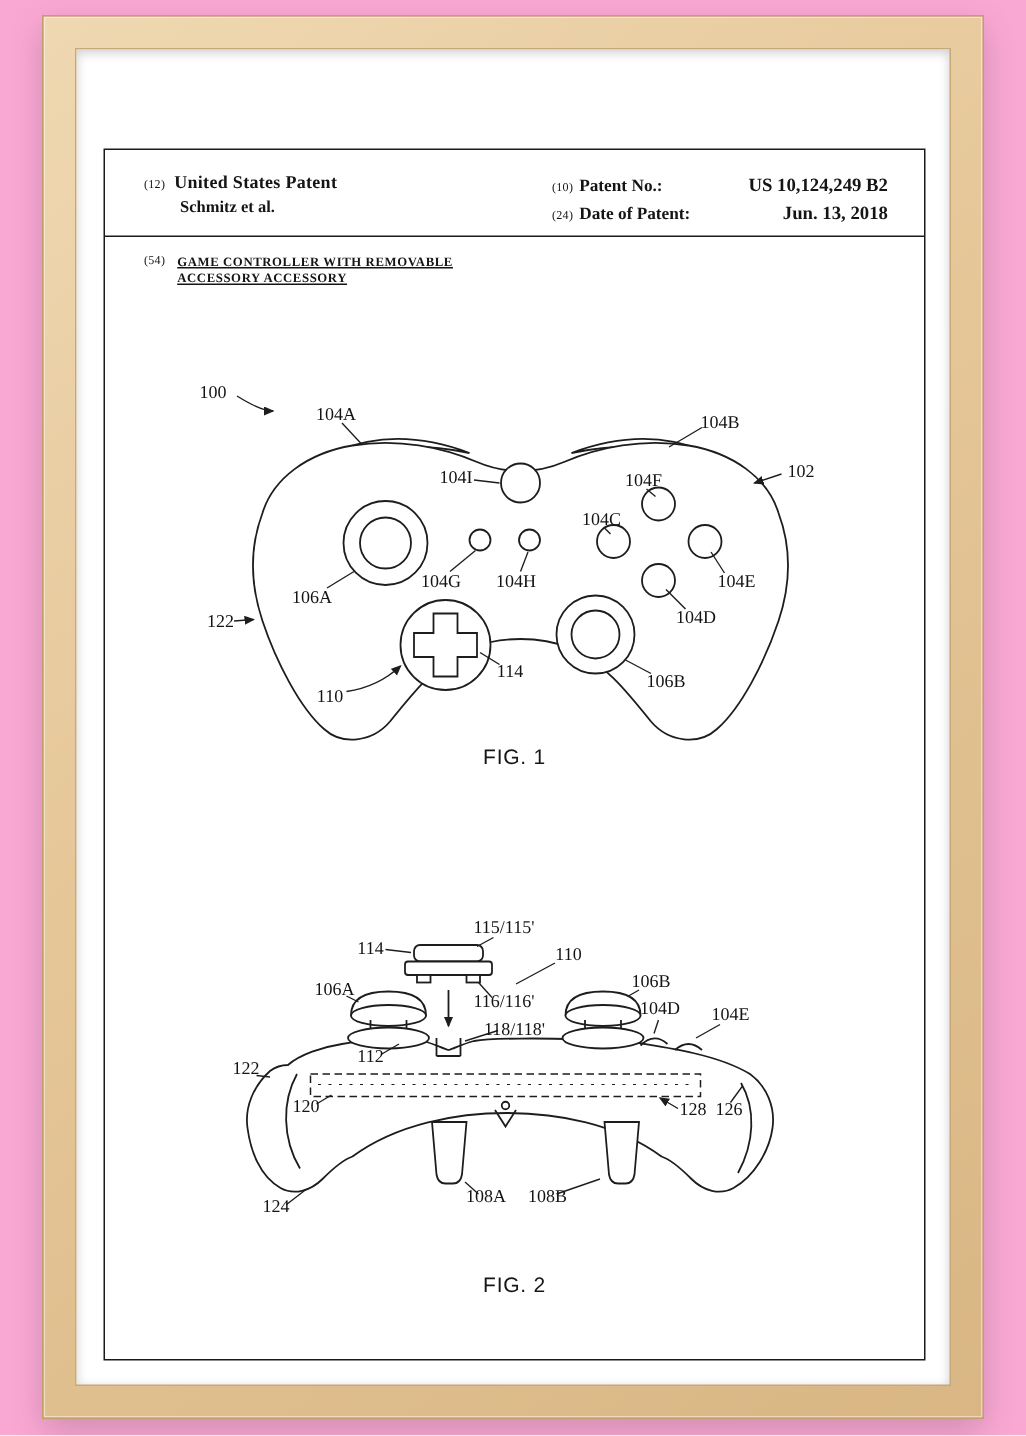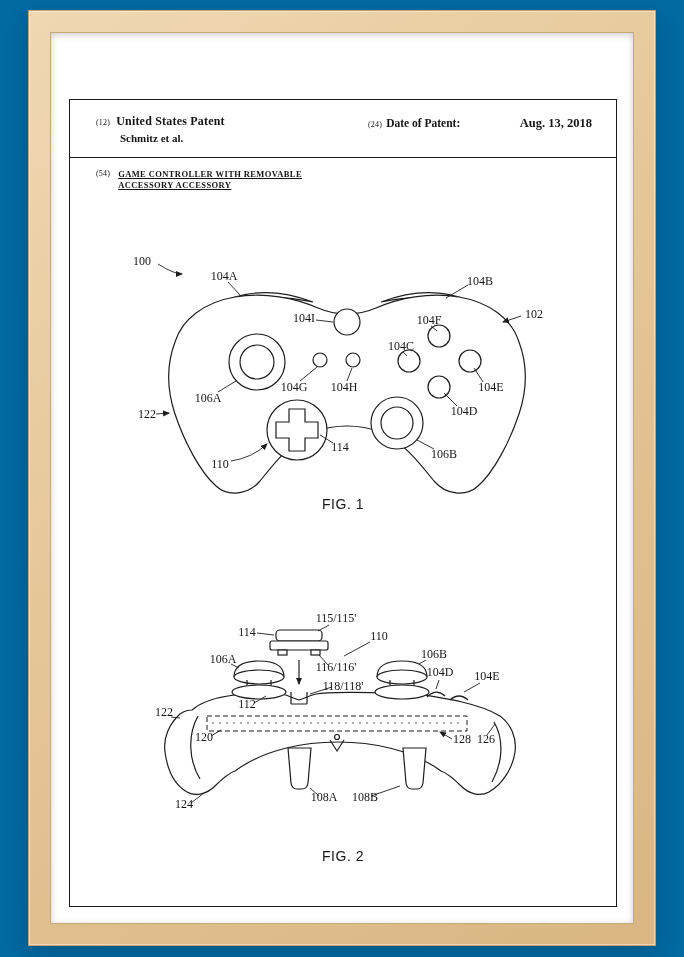--- a/index.html
+++ b/index.html
@@ -1,16 +1,16 @@
 <!DOCTYPE html>
 <html><head>
 <meta charset="utf-8">
 <style>
   html,body{margin:0;padding:0;background:#fcfcfc;}
-  .scene{position:relative;width:684px;height:957px;overflow:hidden;background:#0369a1;
+  .scene{position:relative;width:684px;height:957px;overflow:hidden;background:#f9a8d4;
          font-family:"Liberation Serif",serif;color:#151515;}
   .frame{position:absolute;left:28px;top:10px;width:628px;height:936px;box-sizing:border-box;
          background:linear-gradient(145deg,#efd8b2 0%,#e5c697 45%,#d9b684 100%);
          border:1px solid #c29e6a;
          box-shadow:0 8px 22px rgba(0,0,0,.16), inset 0 0 0 1px rgba(255,255,255,.45);}
   .mat{position:absolute;left:21px;top:21px;right:21px;bottom:21px;background:#ffffff;
        border:1px solid #c9a878;box-shadow:inset 0 2px 7px rgba(0,0,0,.20);}
   .patent-page{position:absolute;left:18px;top:66px;width:548px;height:808px;box-sizing:border-box;
        border:1px solid #1a1a1a;background:#fff;}
   .code{font-size:8px;letter-spacing:.2px;}
@@ -51,23 +51,28 @@
 
         <div class="ph-left">
           <div class="ph-title-row">
             <span class="code">(12)</span>
             <span class="us-title">United States Patent</span>
           </div>
           <div class="inventor">Schmitz et al.</div>
         </div>
         <div class="ph-right">
           <div class="ph-row">
+            <span class="code">(10)</span>
+            <span class="ph-label">Patent No.:</span>
+            <span class="ph-value">US 10,124,249 B2</span>
+          </div>
+          <div class="ph-row">
             <span class="code">(24)</span>
             <span class="ph-label">Date of Patent:</span>
-            <span class="ph-value">Aug. 13, 2018</span>
+            <span class="ph-value">Jun. 13, 2018</span>
           </div>
         </div>
         <div class="header-rule"></div>
         <div class="title54">
           <span class="code">(54)</span>
           <div class="t54-lines">
             <div>GAME CONTROLLER WITH REMOVABLE</div>
             <div>ACCESSORY ACCESSORY</div>
           </div>
         </div>

